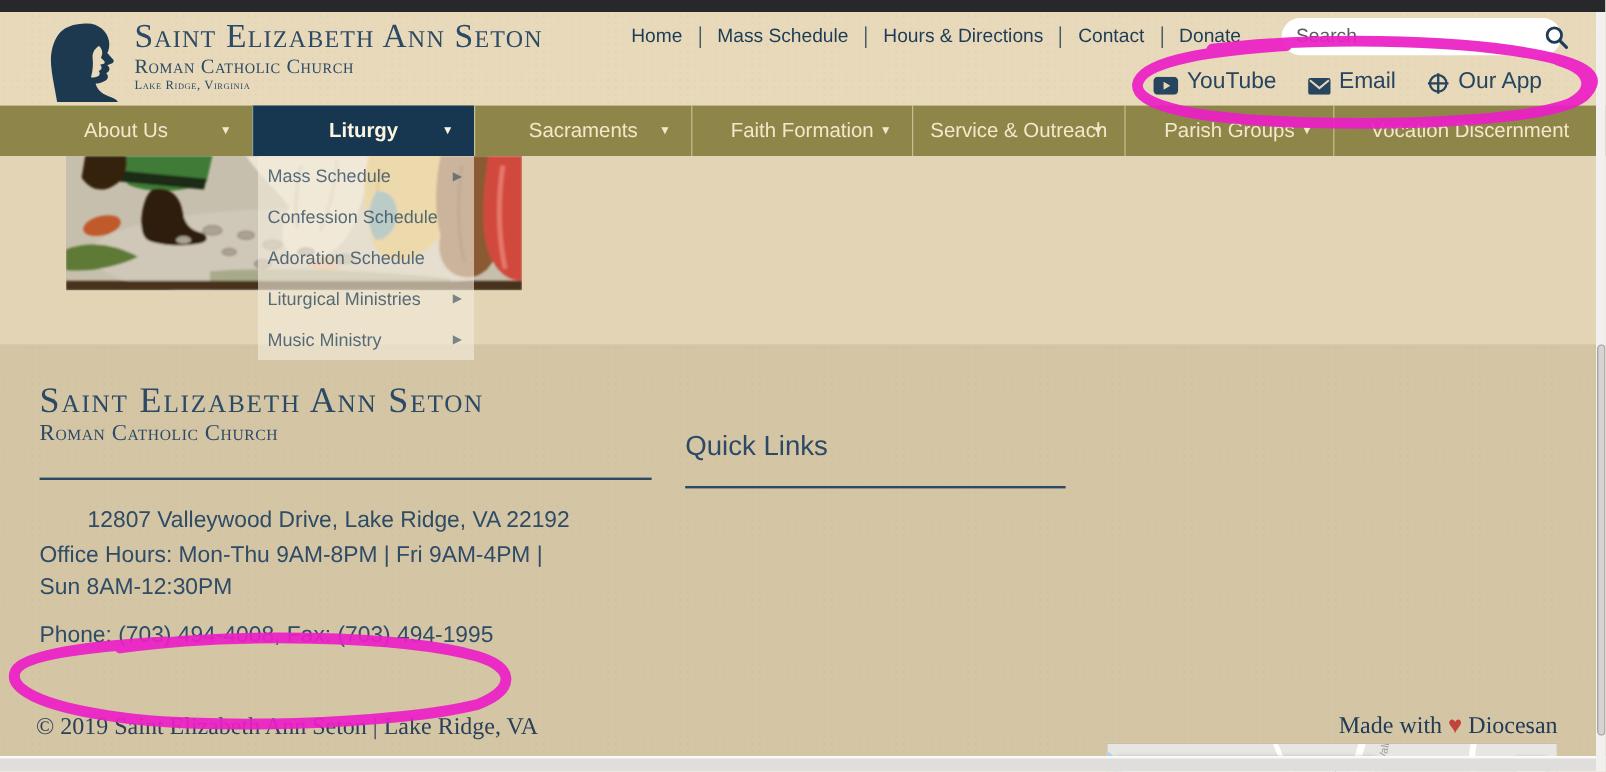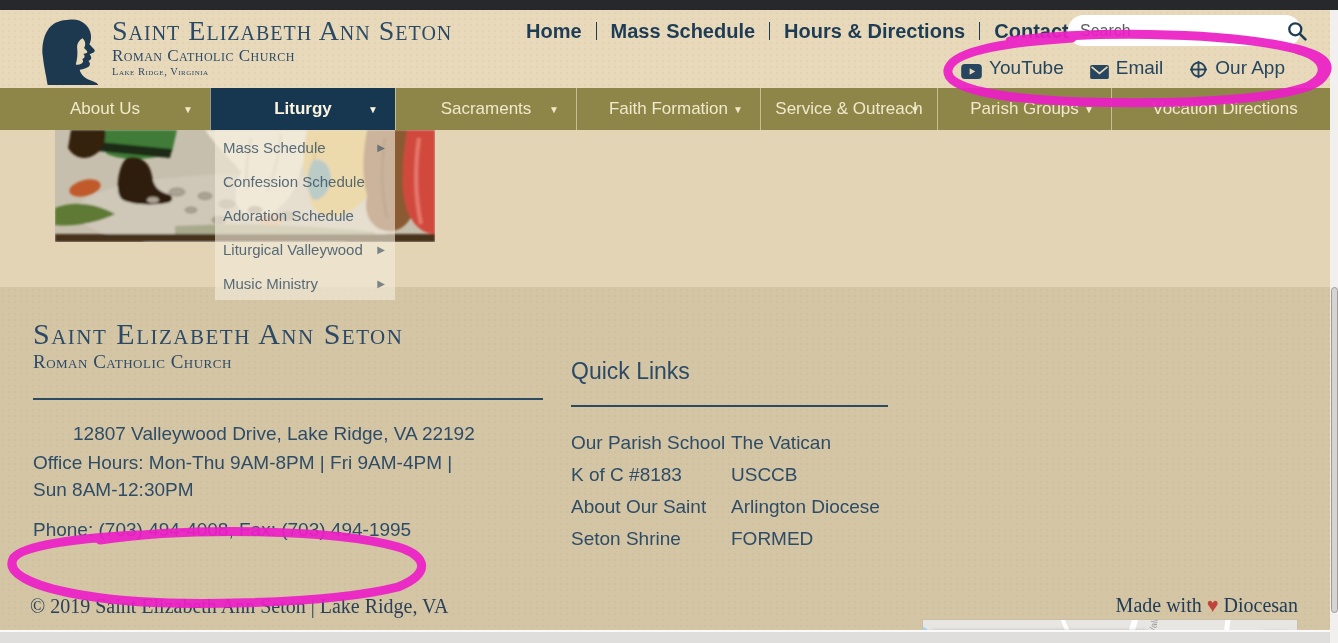--- a/index.html
+++ b/index.html
@@ -15,22 +15,22 @@
     background:#e7d9ba;
     background-image:radial-gradient(rgba(120,100,60,.05) 1px, transparent 1px);
     background-size:6px 6px; }
   .logo { position:absolute; left:33px; top:5px; width:72px; height:70px; }
   .brand { position:absolute; left:112px; top:6px; color:#2c4a66; }
   .brand .t1 { font-family:"Liberation Serif", serif; font-variant:small-caps; font-size:28px; letter-spacing:1px; line-height:30px; }
   .brand .t2 { font-family:"Liberation Serif", serif; font-variant:small-caps; font-size:17px; letter-spacing:.5px; line-height:19px; }
   .brand .t3 { font-family:"Liberation Serif", serif; font-variant:small-caps; font-size:10.5px; letter-spacing:.5px; line-height:13px; }
 
   .util-nav { position:absolute; left:512px; top:4px; display:flex; align-items:center; height:34px; }
-  .util-nav a { color:#1e3c55; font-size:20px; text-decoration:none; padding:0 14px; line-height:18px;
-    border-right:1.5px solid #1e3c55; cursor:pointer; white-space:nowrap;font-weight:bold; }
+  .util-nav a { color:#1e3c55; font-size:16px; text-decoration:none; padding:0 14px; line-height:18px;
+    border-right:1.5px solid #1e3c55; cursor:pointer; white-space:nowrap; }
   .util-nav a:last-child { border-right:none; }
 
   .search-pill { position:absolute; left:1068px; top:5px; width:233px; height:31px; background:#fff;
     border-radius:16px; display:flex; align-items:center; padding:0 12px; }
   .search-pill input { border:none; outline:none; flex:1; font-size:16px; color:#444; background:transparent; font-family:"Liberation Sans", sans-serif; }
   .search-pill input::placeholder { color:#5a5a5a; }
   .search-btn { width:20px; height:20px; cursor:pointer; flex:0 0 auto; }
 
   .social-row { display:flex; align-items:center; gap:26px; }
   .social-row.hdr { position:absolute; right:53px; top:47px; }
@@ -180,21 +180,21 @@
     </div>
     <div class="nav-item" style="width:177px">
       <span>Service &amp; Outreach</span>
       <span class="caret">▼</span>
     </div>
     <div class="nav-item" style="width:174px">
       <span>Parish Groups</span>
       <span class="caret">▼</span>
     </div>
     <div class="nav-item" style="flex:1">
-      <span>Vocation Directions</span>
+      <span>Vocation Discernment</span>
     </div>
   </div>
 
   <div class="hero">
     <svg width="380" height="112" viewBox="0 0 380 112">
       <defs>
           <filter id="soft">
             <feGaussianBlur stdDeviation="1.1"></feGaussianBlur>
           </filter>
         </defs>
@@ -241,51 +241,41 @@
     </div>
     <div class="dd-item">
       <span>Confession Schedule</span>
       <span class="sub"></span>
     </div>
     <div class="dd-item">
       <span>Adoration Schedule</span>
       <span class="sub"></span>
     </div>
     <div class="dd-item">
-      <span>Liturgical Valleywood</span>
+      <span>Liturgical Ministries</span>
       <span class="sub">▶</span>
     </div>
     <div class="dd-item">
       <span>Music Ministry</span>
       <span class="sub">▶</span>
     </div>
   </div>
 
   <div class="footer">
     <div class="f-title">Saint Elizabeth Ann Seton</div>
     <div class="f-sub">Roman Catholic Church</div>
     <div class="rule r1"></div>
     <div class="f-text f-addr">12807 Valleywood Drive, Lake Ridge, VA 22192</div>
     <div class="f-text f-hours">Office Hours: Mon-Thu 9AM-8PM | Fri 9AM-4PM | Sun 8AM-12:30PM</div>
     <div class="f-text f-phone">Phone: (703) 494-4008, Fax: (703) 494-1995</div>
 
     <div class="f-copy">© 2019 Saint Elizabeth Ann Seton | Lake Ridge, VA</div>
 
     <div class="ql-head">Quick Links</div>
     <div class="rule r2"></div>
-    <div class="ql-grid">
-      <a>Our Parish School</a>
-      <a>The Vatican</a>
-      <a>K of C #8183</a>
-      <a>USCCB</a>
-      <a>About Our Saint</a>
-      <a>Arlington Diocese</a>
-      <a>Seton Shrine</a>
-      <a>FORMED</a>
-    </div>
 
     <div class="made">
       <span>Made with</span>
       <span class="hrt">♥</span>
       <span>Diocesan</span>
     </div>
 
     <div class="map">
       <svg width="376" height="250" viewBox="0 0 376 250">
         <rect width="376" height="250" fill="#e8e6e2"></rect>

